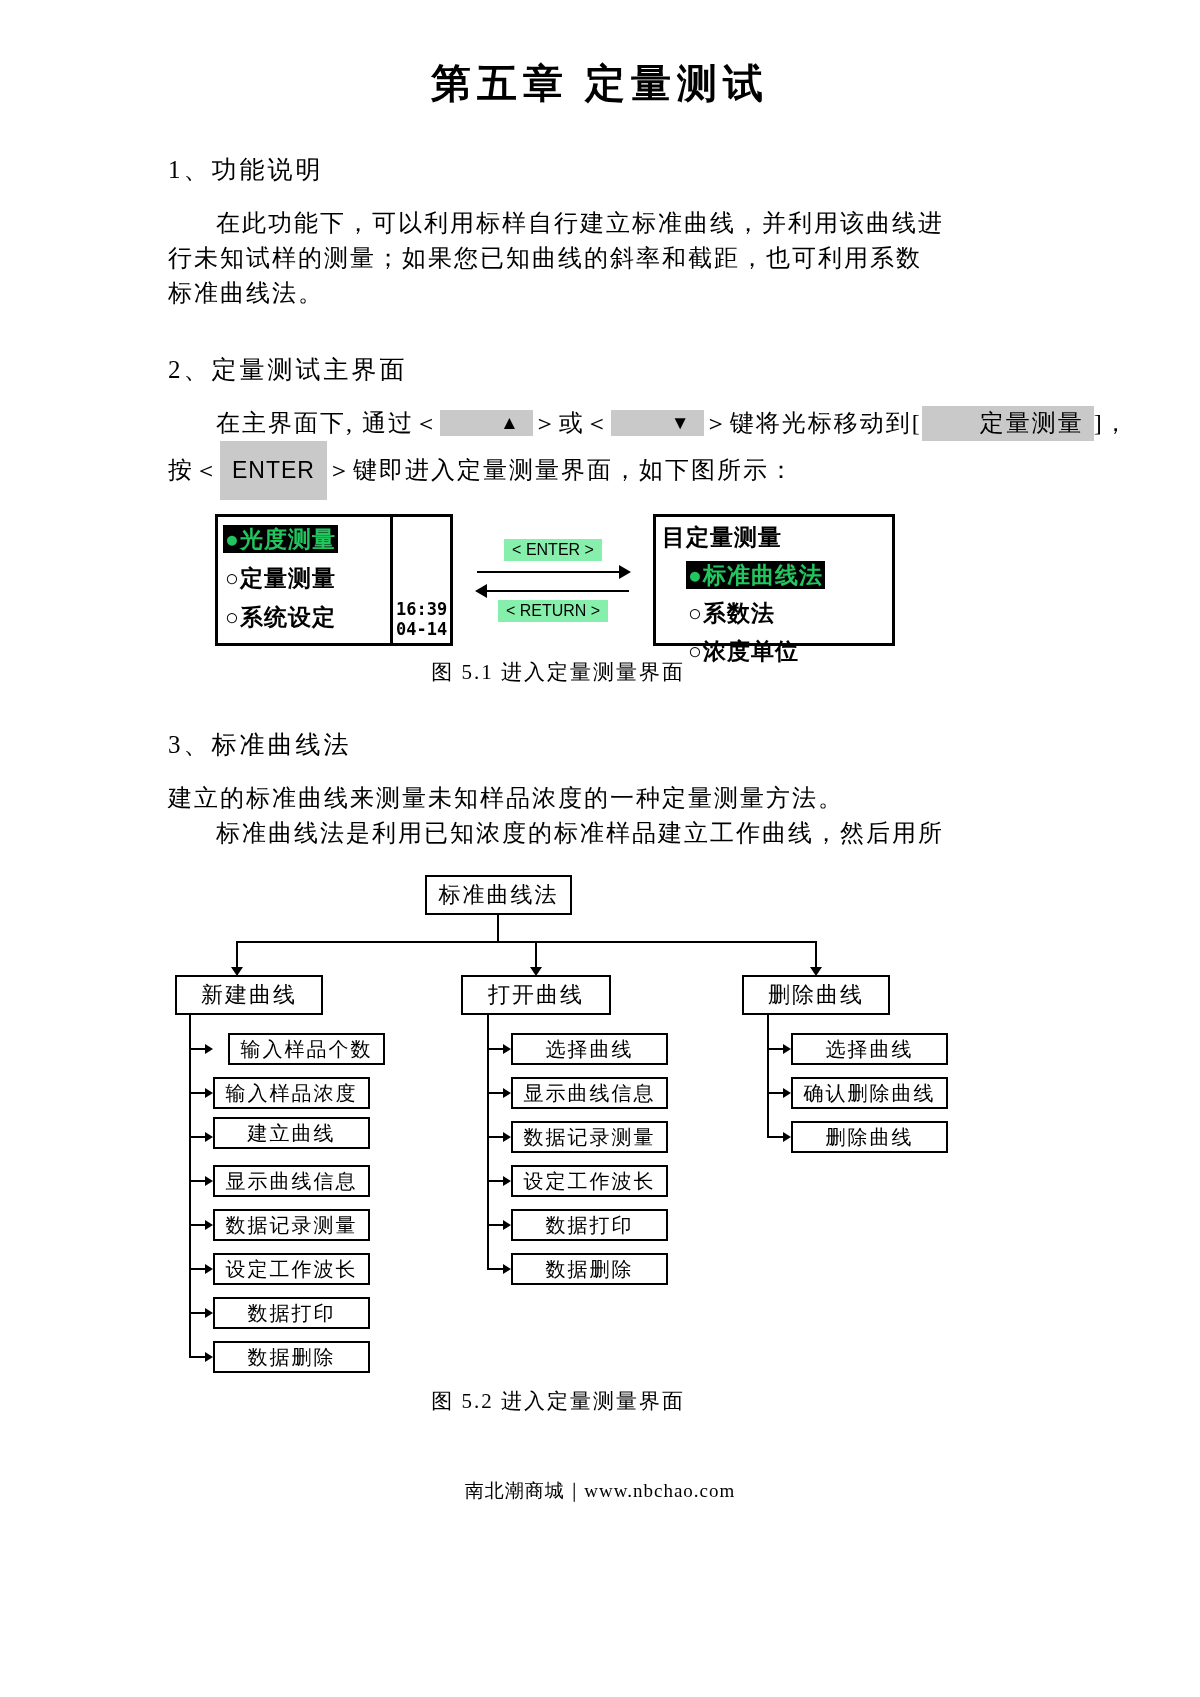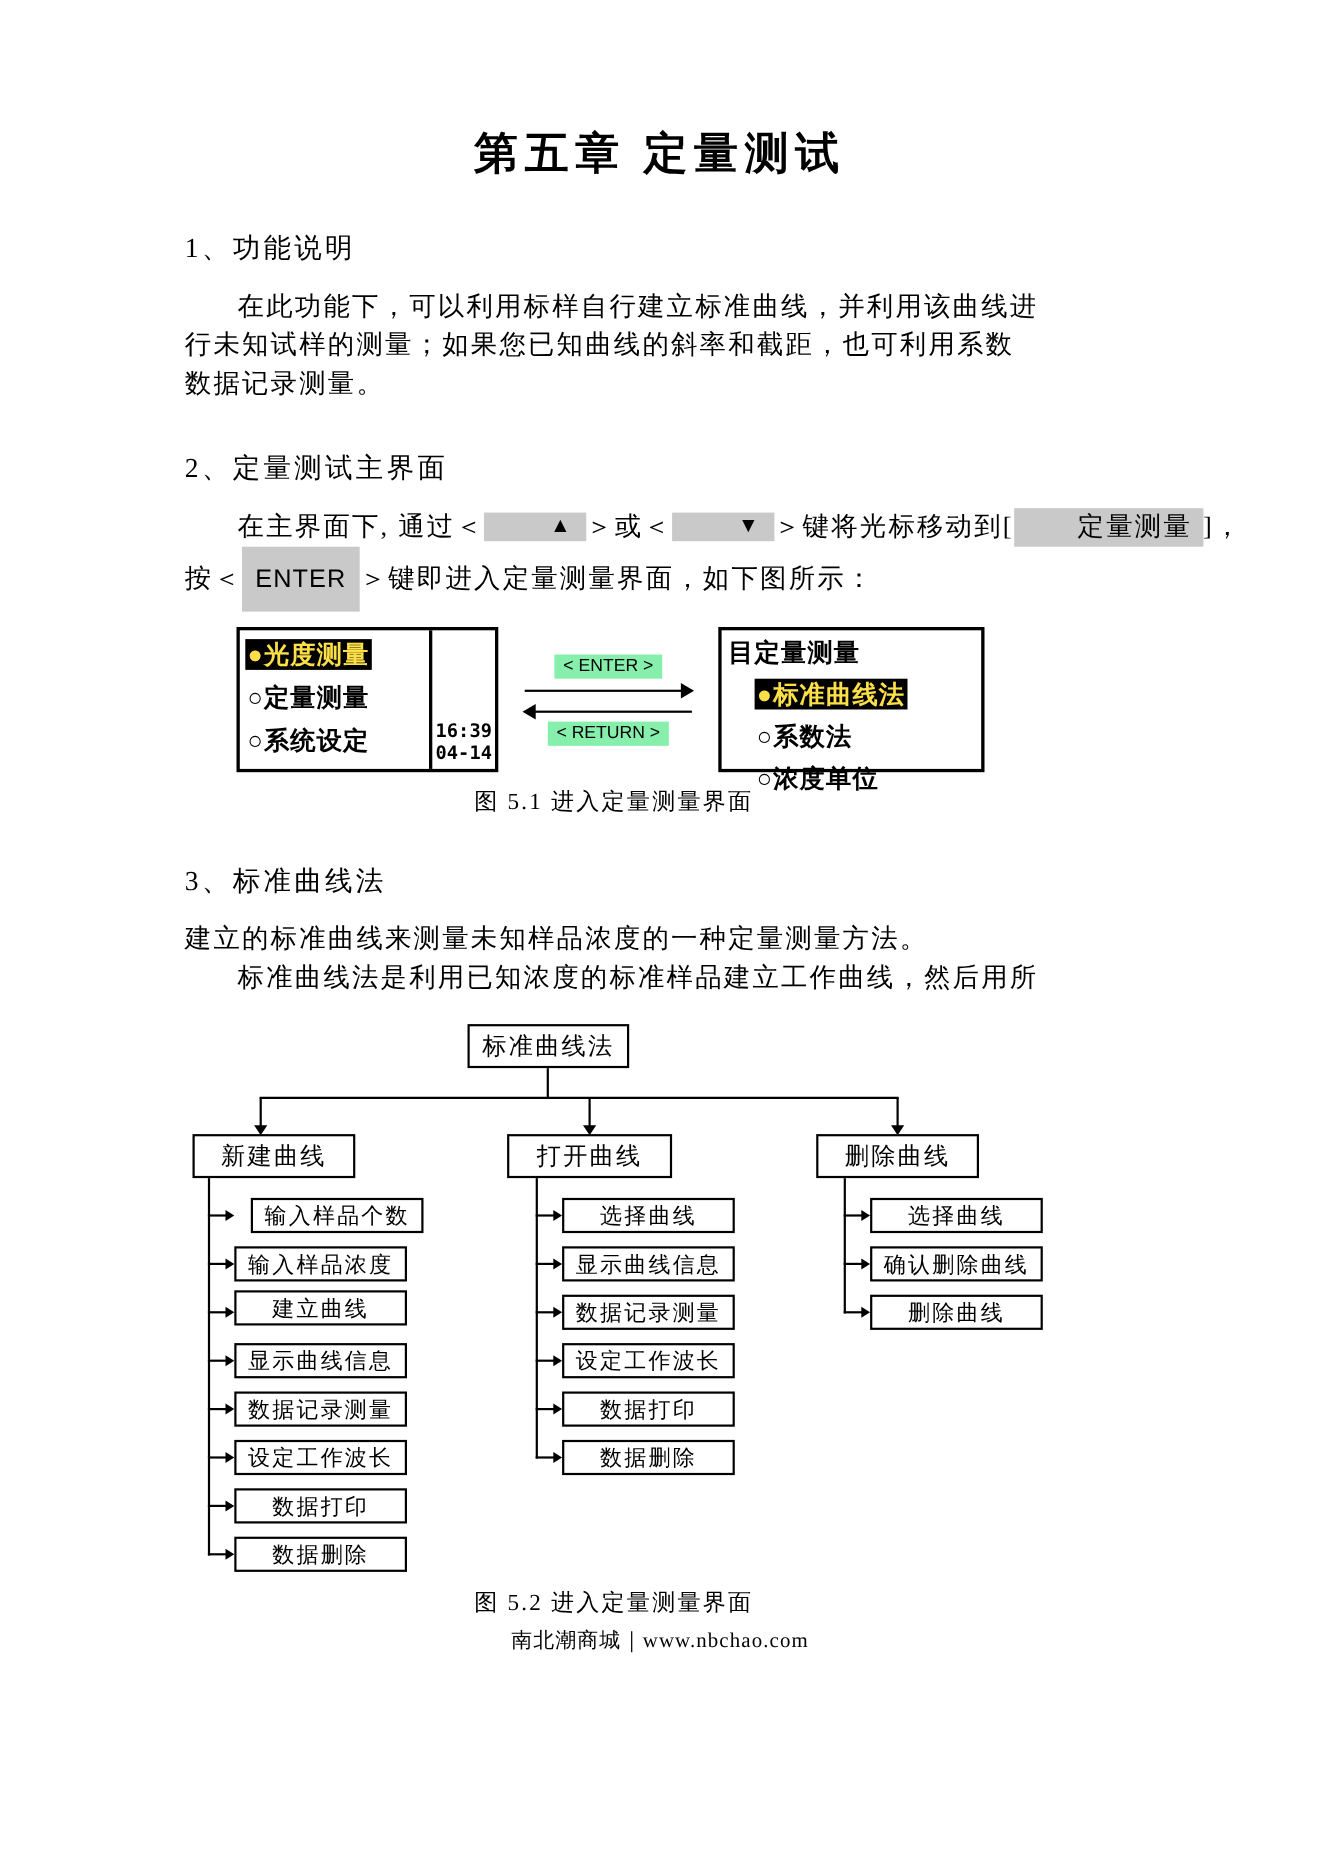--- a/index.html
+++ b/index.html
@@ -1,37 +1,37 @@
 <!DOCTYPE html>
 <html><head>
 <meta charset="utf-8">
 <style>
   * { margin:0; padding:0; box-sizing:border-box; }
   body { background:#ffffff; color:#000; font-family:"Liberation Serif","DejaVu Serif",serif; }
   .page { position:relative; width:1200px; height:1697px; background:#fff; overflow:hidden; margin:0 auto; }
 
-  .doc-title { text-align:center; padding-top:112px; font-size:40px; font-weight:bold; letter-spacing:6px; }
+  .doc-title { text-align:center; padding-top:56px; font-size:40px; font-weight:bold; letter-spacing:6px; }
 
   .content { padding:0 168px; }
   .sec-heading { font-size:25px; font-weight:normal; letter-spacing:3px; margin-top:42px; }
   .para { margin-top:20px; font-size:24px; line-height:35px; letter-spacing:2px; }
   .para .line { display:block; white-space:nowrap; }
   .para .line.first { text-indent:2em; }
   .hl-key { background:#c9c9c9; display:inline-block; padding:1px 12px; font-size:19px; line-height:24px; vertical-align:2px; }
   .hl-word { background:#c9c9c9; display:inline-block; padding:0 10px; }
   .hl-enter { background:#c9c9c9; display:inline-block; padding:12px 12px; font-family:"Liberation Sans","DejaVu Sans",sans-serif; font-size:23px; letter-spacing:1px; }
 
   
   .figure1 { display:flex; justify-content:center; align-items:center; gap:14px; margin-top:14px; transform:translateX(-45px); }
   .lcd { border:3px solid #000; height:132px; background:#fff; font-family:"Liberation Sans","DejaVu Sans",sans-serif; }
   .lcd-left { width:238px; display:flex; }
   .lcd-menu { flex:1; padding:7px 5px; display:flex; flex-direction:column; gap:8px; }
   .lcd-item { font-size:23px; font-weight:bold; white-space:nowrap; letter-spacing:1px; }
   .item-text { padding:1px 2px; }
-  .item-text.selected { background:#000; color:#fde047; }
+  .item-text.selected { background:#000; color:#22c55e; }
   .lcd-side { width:60px; border-left:3px solid #000; position:relative; }
   .lcd-clock { position:absolute; left:3px; bottom:4px; font-family:"DejaVu Sans Mono",monospace; font-size:17px; font-weight:bold; line-height:20px; }
   .fig-arrows { width:172px; display:flex; flex-direction:column; align-items:center; }
   .key-cap { background:#86efac; font-family:"Liberation Sans","DejaVu Sans",sans-serif; font-size:16px; padding:2px 8px; white-space:nowrap; }
   .h-arrow { position:relative; width:152px; height:2px; background:#000; }
   .h-arrow.ar-right { margin-top:10px; margin-bottom:5px; }
   .h-arrow.ar-left  { margin-top:12px; margin-bottom:8px; }
   .h-arrow.ar-right::after { content:""; position:absolute; right:-2px; top:-6px; width:0; height:0;
       border-left:12px solid #000; border-top:7px solid transparent; border-bottom:7px solid transparent; }
   .h-arrow.ar-left::before { content:""; position:absolute; left:-2px; top:-6px; width:0; height:0;
@@ -58,21 +58,21 @@
 <div class="page">
 
   <h1 class="doc-title">第五章 定量测试</h1>
 
   <div class="content">
 
     <h2 class="sec-heading">1、功能说明</h2>
     <p class="para">
       <span class="line first">在此功能下，可以利用标样自行建立标准曲线，并利用该曲线进</span>
       <span class="line">行未知试样的测量；如果您已知曲线的斜率和截距，也可利用系数</span>
-      <span class="line">数据记录测量。</span>
+      <span class="line">标准曲线法。</span>
     </p>
 
     <h2 class="sec-heading">2、定量测试主界面</h2>
     <p class="para">
       <span class="line first">
         <span>在主界面下, 通过＜</span><span class="hl-key">▲</span><span>＞或＜</span><span class="hl-key">▼</span><span>＞键将光标移动到[</span><span class="hl-word">定量测量</span><span>]，</span>
       </span>
       <span class="line">
         <span>按＜</span><span class="hl-enter">ENTER</span><span>＞键即进入定量测量界面，如下图所示：</span>
       </span>

